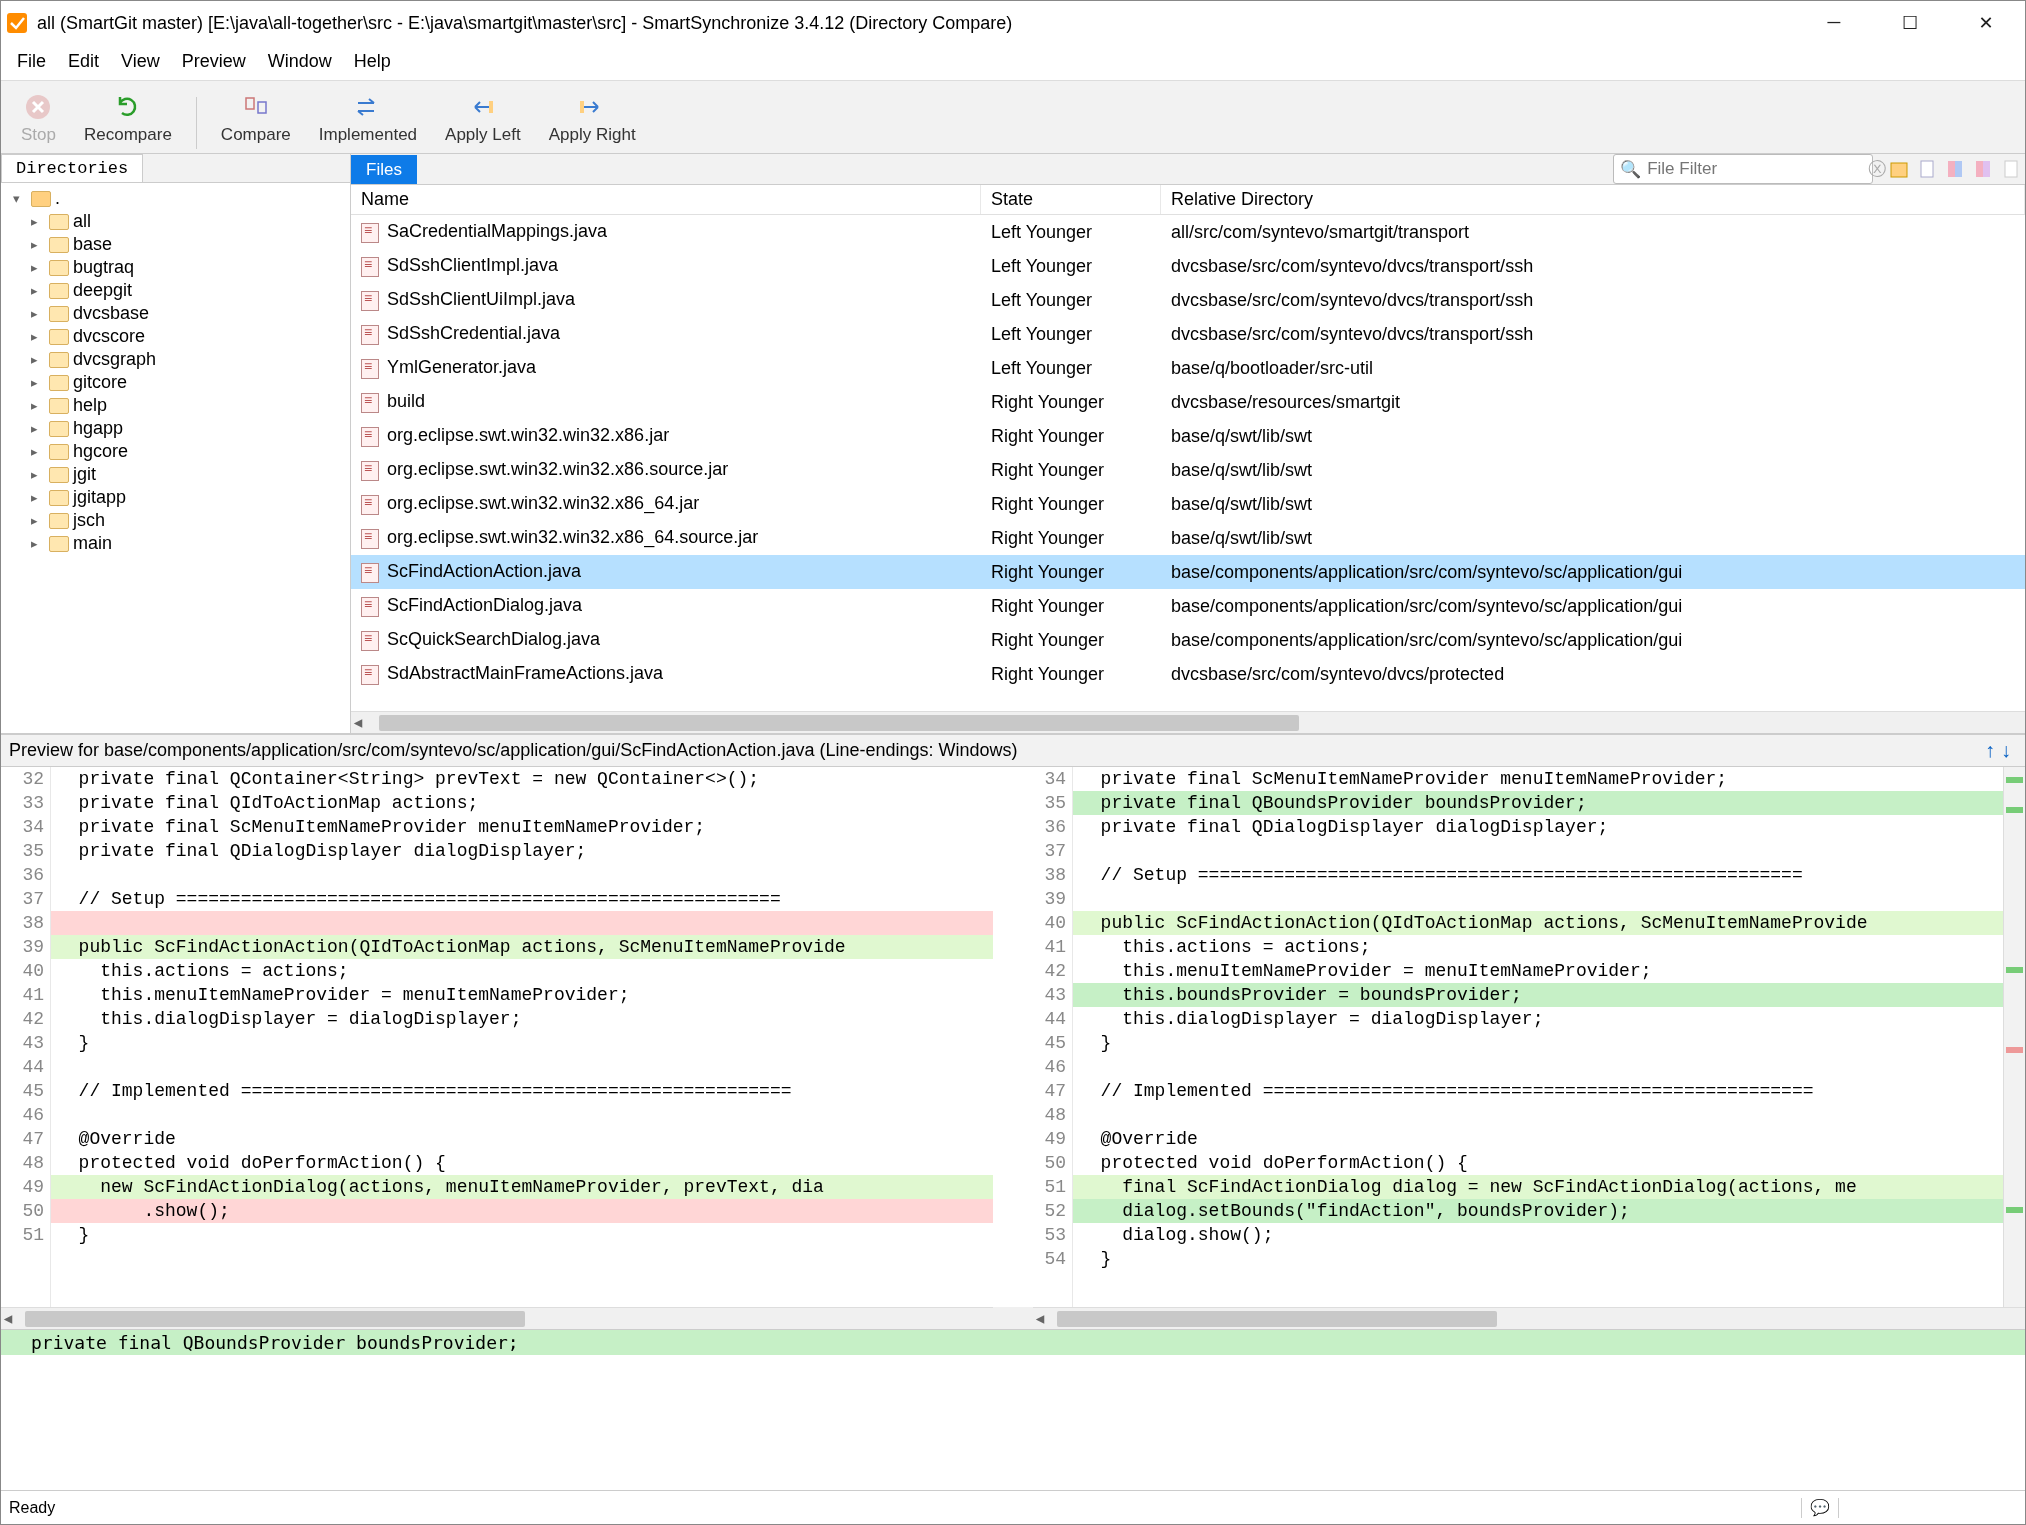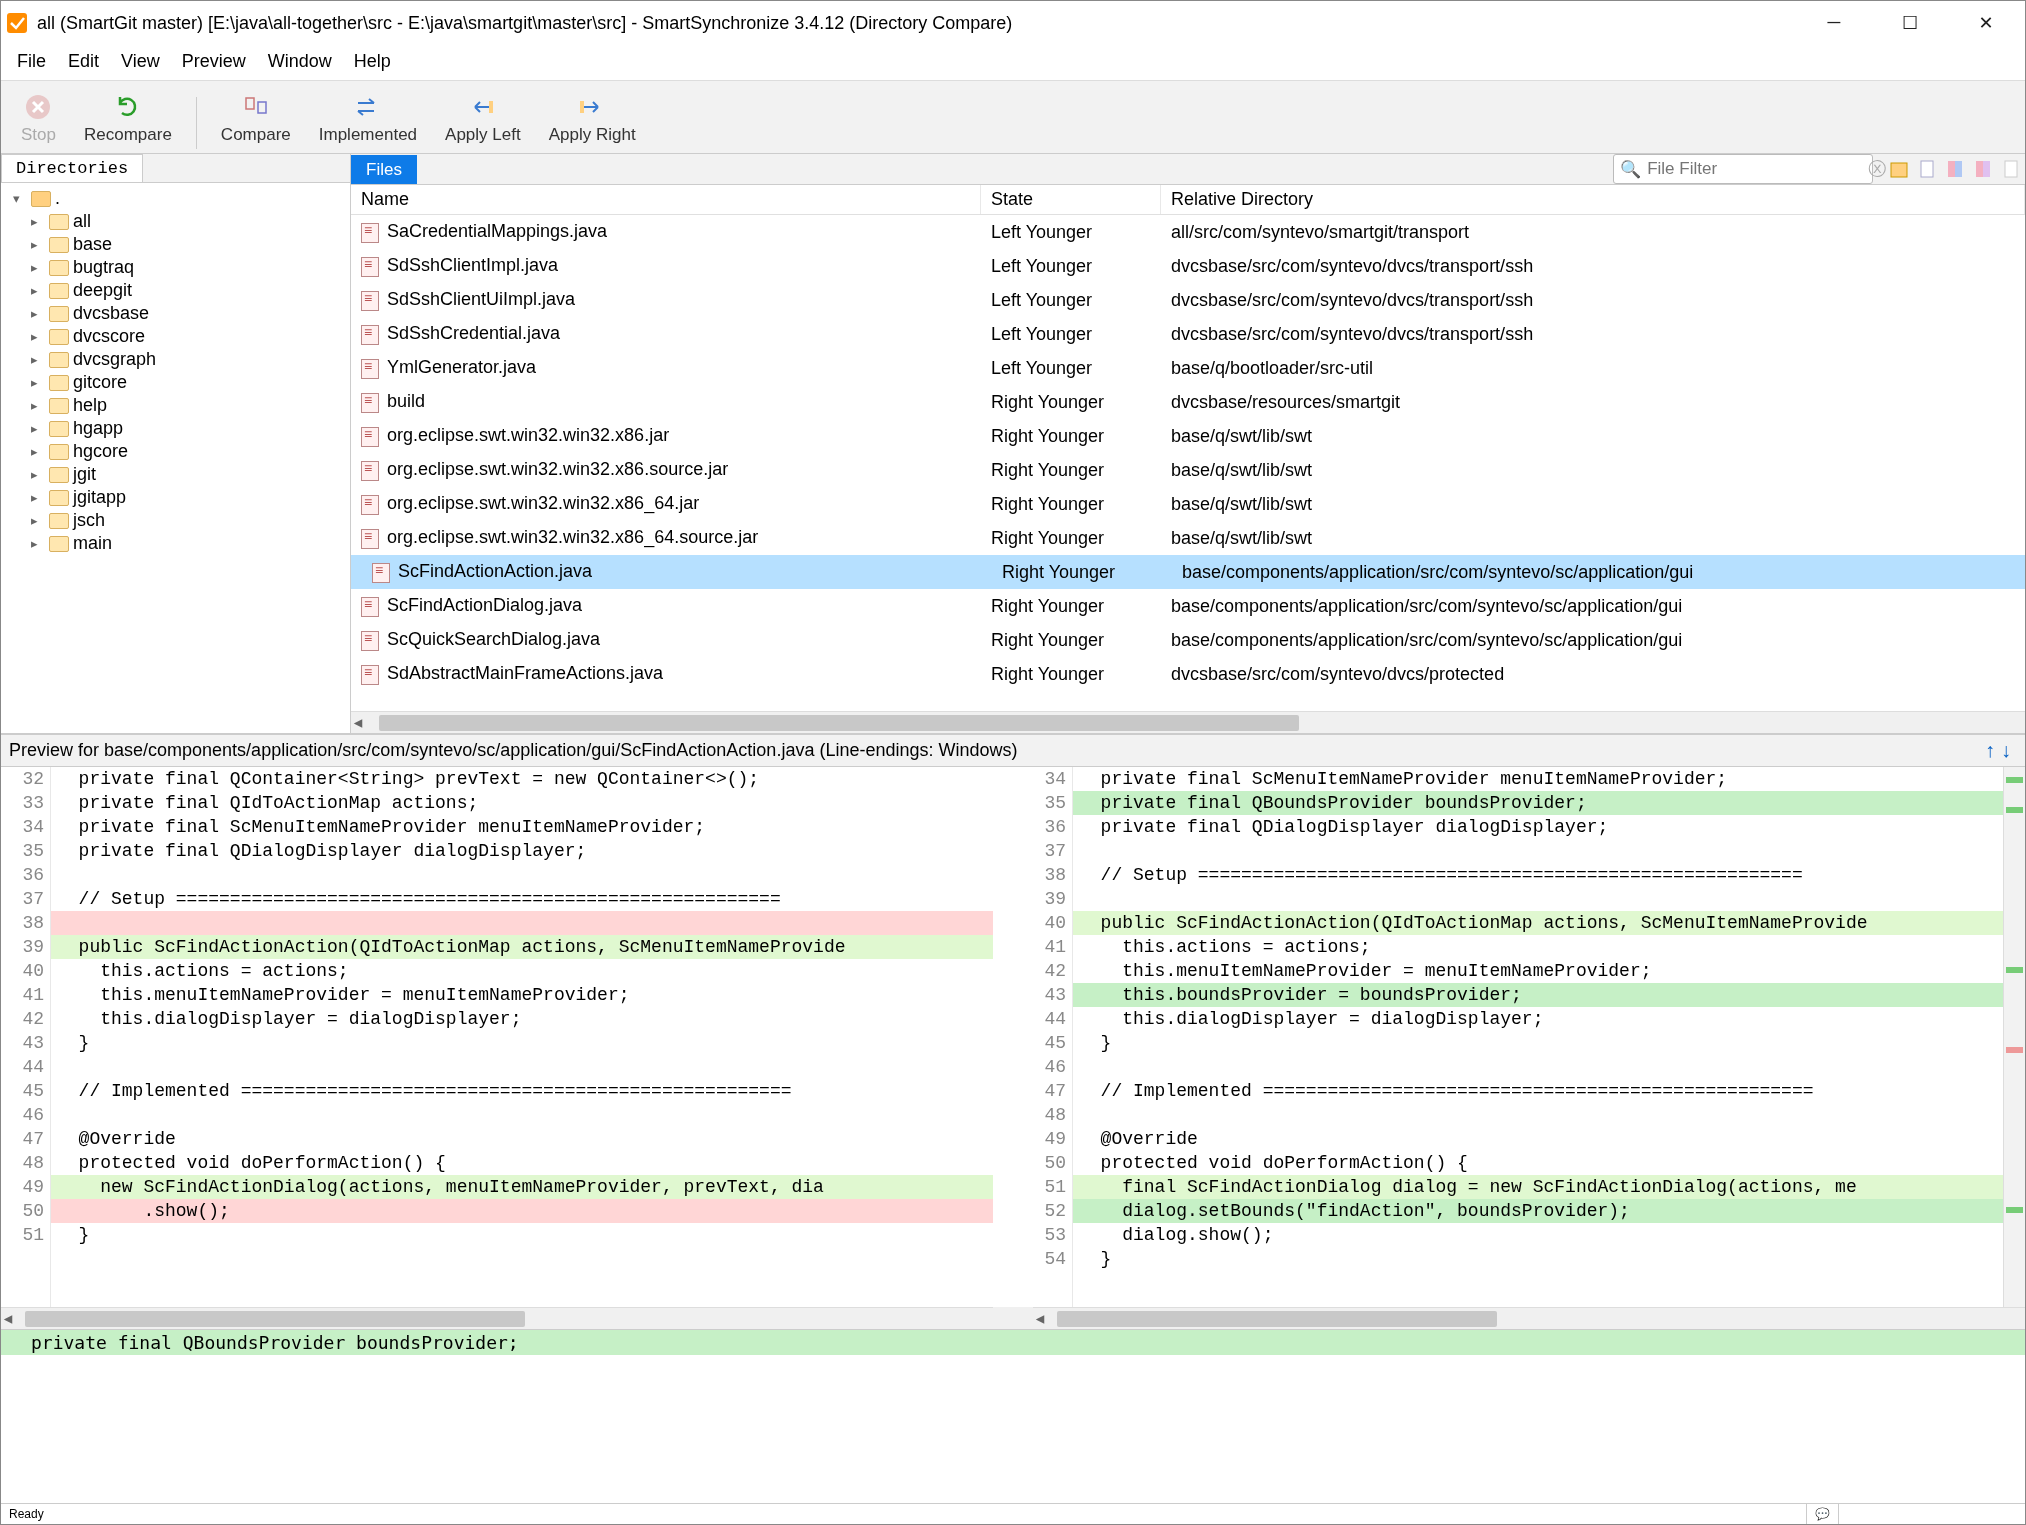--- a/index.html
+++ b/index.html
@@ -39,21 +39,21 @@
 .iconbtns { display: flex; gap: 0; margin-left: 8px; }
 .iconbtn { width: 28px; height: 28px; border: 1px solid transparent; display:flex; align-items:center; justify-content:center; }
 .filetable { flex: 1; background: #fff; overflow: hidden; display: flex; flex-direction: column; border-top:1px solid #ccc;}
 .fthead { display: flex; background: #fff; border-bottom: 1px solid #e0e0e0; font-size: 18px; }
 .fthead > div { padding: 4px 10px; border-right: 1px solid #e8e8e8; }
 .col-name { width: 630px; }
 .col-state { width: 180px; }
 .col-rel { flex: 1; }
 .ftbody { flex: 1; overflow-y: scroll; font-size: 18px; }
 .frow { display: flex; padding: 0; align-items:center; height:34px;}
-.frow.sel { background: #b6e0ff; padding-left: 11px; }
+.frow.sel { background: #b6e0ff; }
 .frow > div { padding: 2px 10px; overflow: hidden; text-overflow: ellipsis; white-space: nowrap; }
 .fileicon { display:inline-block; width:18px; height:20px; border:1px solid #b88; background:#fff0f0; margin-right:8px; vertical-align:middle; position:relative;}
 .fileicon::after{content:"≡"; position:absolute; left:2px; top:-2px; font-size:14px; color:#b55;}
 .hscroll { height: 22px; background: #f0f0f0; border-top:1px solid #ddd; display:flex; align-items:center;}
 .hscroll .thumb { height:16px; background:#c8c8c8; margin-left:14px; width:920px; border-radius:2px;}
 .previewhdr { display:flex; align-items:center; background: #f2f2f2; padding: 4px 8px; border-top:1px solid #ccc; border-bottom:1px solid #ccc; font-size:18px; }
 .arrowbtns { display:flex; gap:6px; margin-right:6px;}
 .arrowbtn { color:#0b63c4; font-weight:bold; font-size:20px;}
 .diffpanes { display: flex; height: 540px; }
 .diffpane { flex: 1; display: flex; overflow: hidden; font-family: Liberation Mono, monospace; font-size: 18px; white-space: pre; position:relative;}
@@ -61,21 +61,21 @@
 .lnums { width: 40px; background: #fff; color: #888; text-align: right; padding-right: 6px; border-right:1px solid #e8e8e8;}
 .code { flex: 1; overflow:hidden; }
 .cline { height: 24px; line-height:24px; padding-left:6px;}
 .cline.add { background: #c6f0c6; }
 .cline.del { background: #ffd6d6; }
 .cline.chg { background: #e0f8d0; }
 .midgutter { width: 40px; background: #fff; position:relative;}
 .overview { width: 22px; background: #f2f2f2; border-left:1px solid #ddd; position:relative;}
 .ov-mark { position:absolute; left:2px; right:2px; height:6px;}
 .bottomline { background:#c6f0c6; padding:2px 30px; font-family: Consolas, monospace; font-size:18px; border-top:1px solid #ccc;}
-.statusbar { display:flex; align-items:center; border-top:1px solid #ccc; padding:2px 8px; font-size:12px; height:21px;}
+.statusbar { display:flex; align-items:center; border-top:1px solid #ccc; padding:2px 8px; font-size:16px; height:34px;}
 .statusbar .ssep { width:1px; background:#ccc; height:20px; margin:0 8px;}
 .hscroll2 { height:22px; background:#f0f0f0; display:flex;}
 .hscroll2 .bar{ flex:1; display:flex; align-items:center; border-top:1px solid #ddd;}
 .hscroll2 .th{height:16px; background:#c8c8c8; border-radius:2px;}
 svg { display:block;}
 </style>
 </head>
 <body>
 
 <div class="window">

